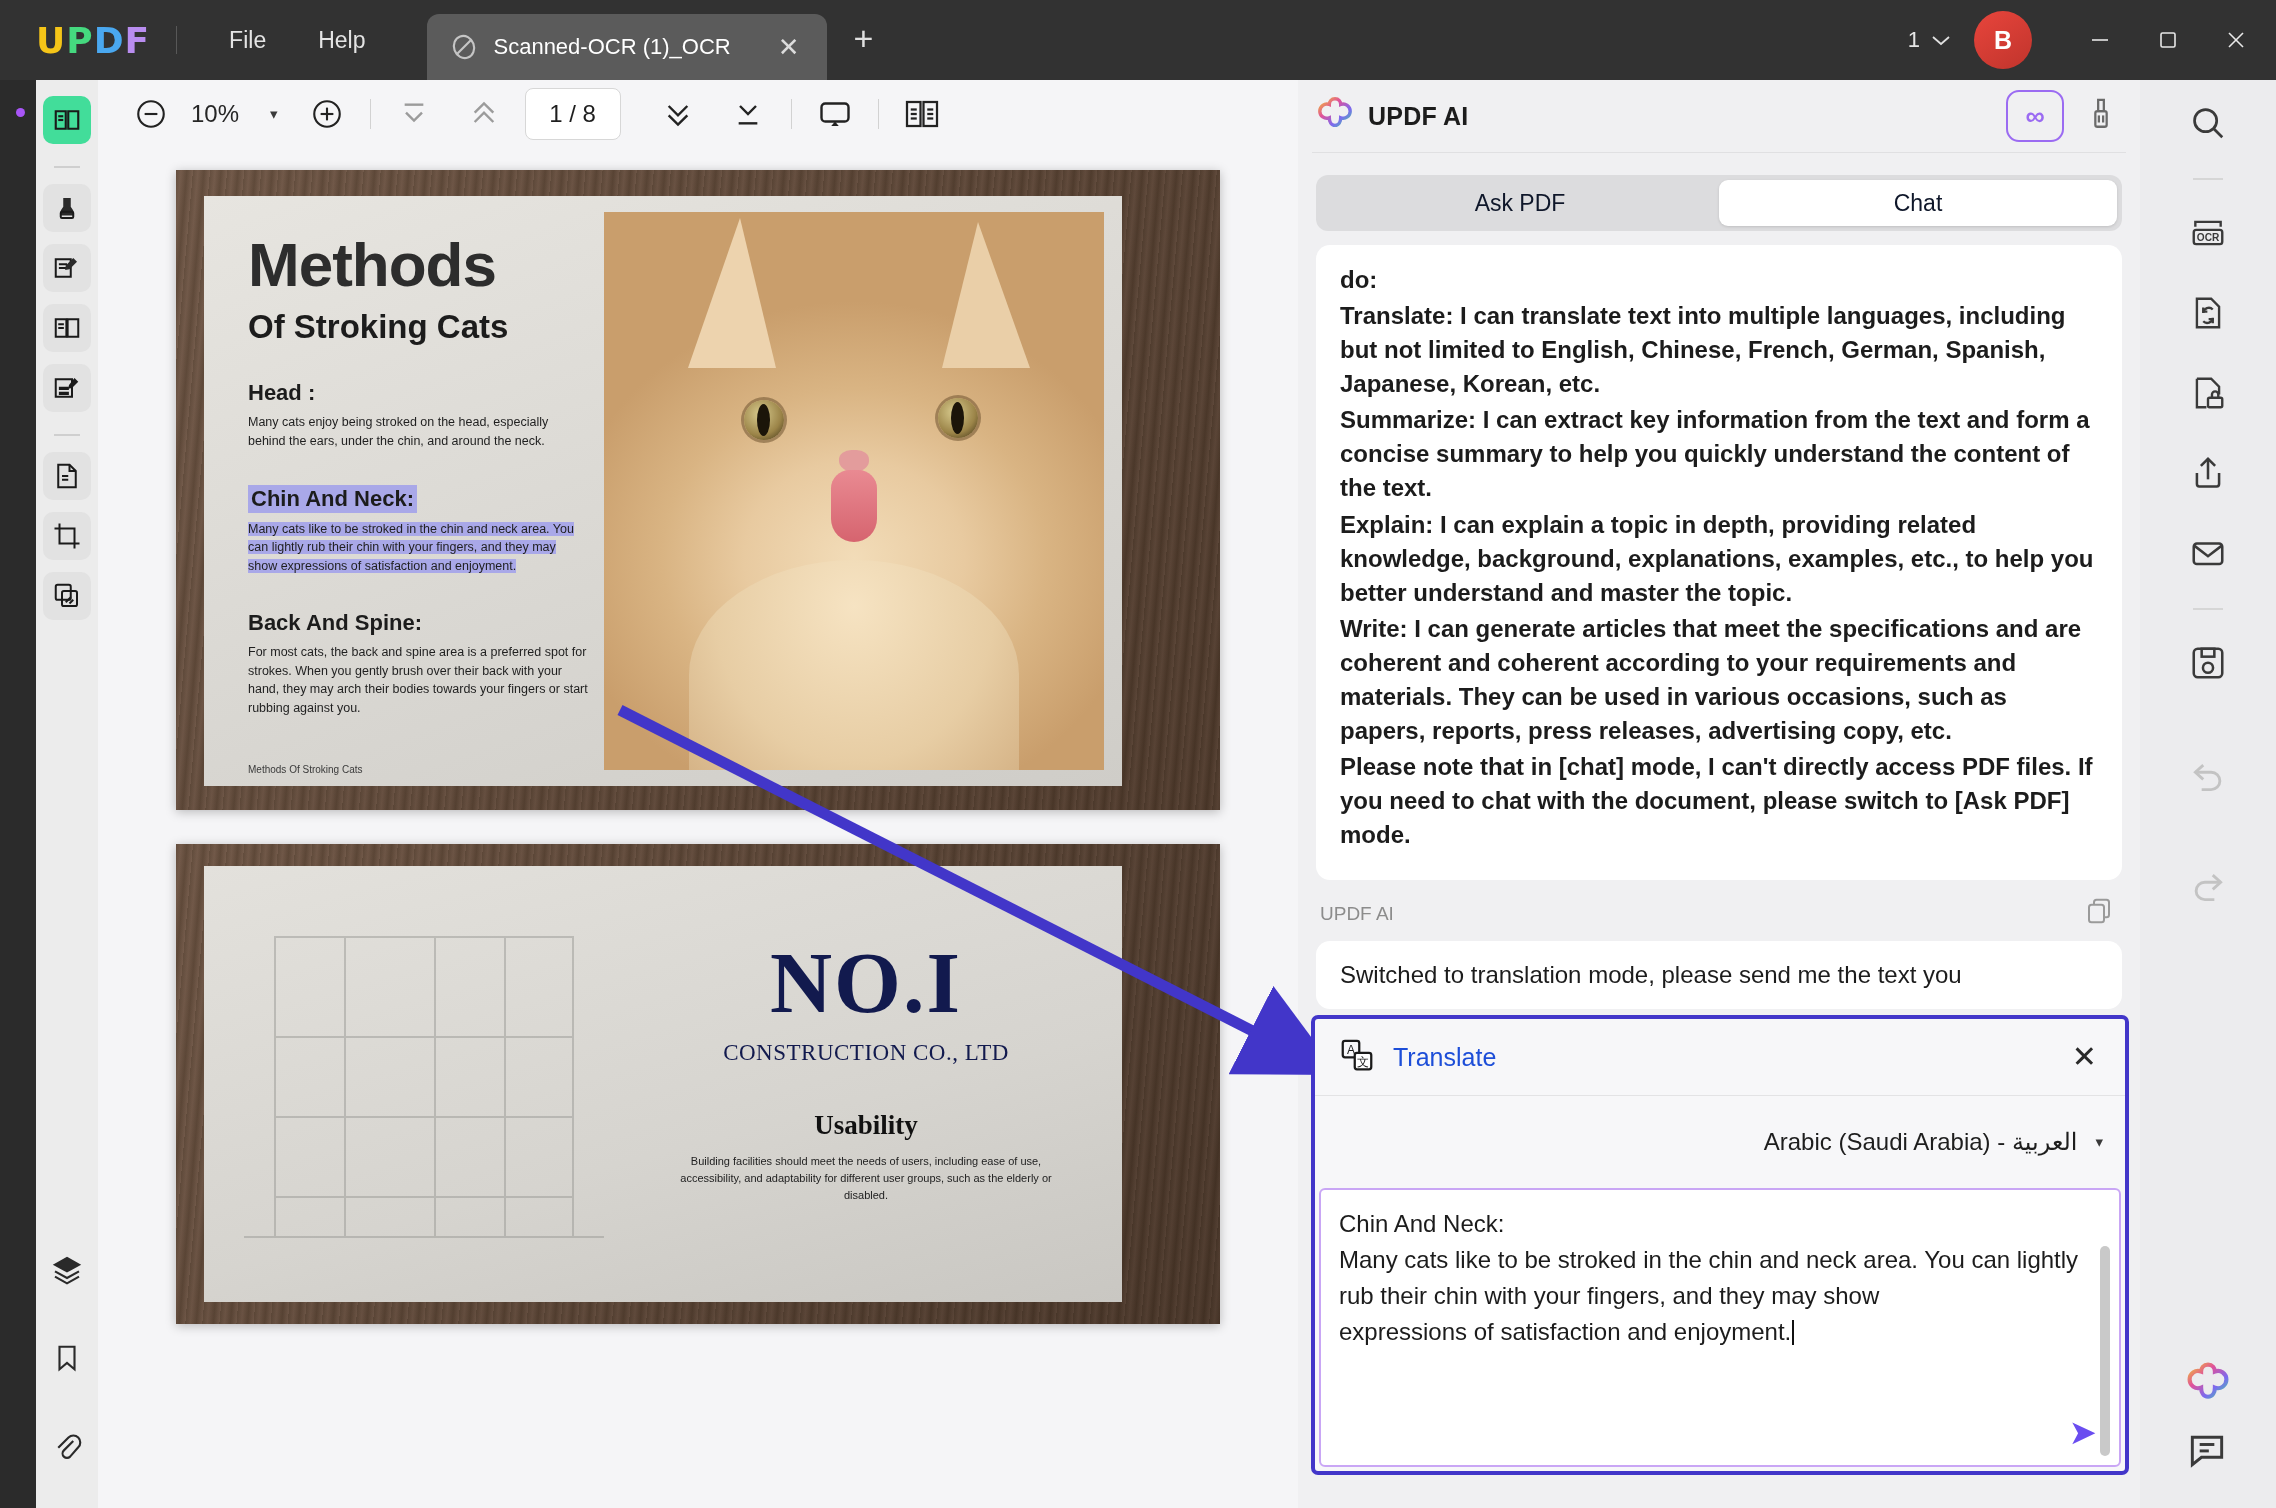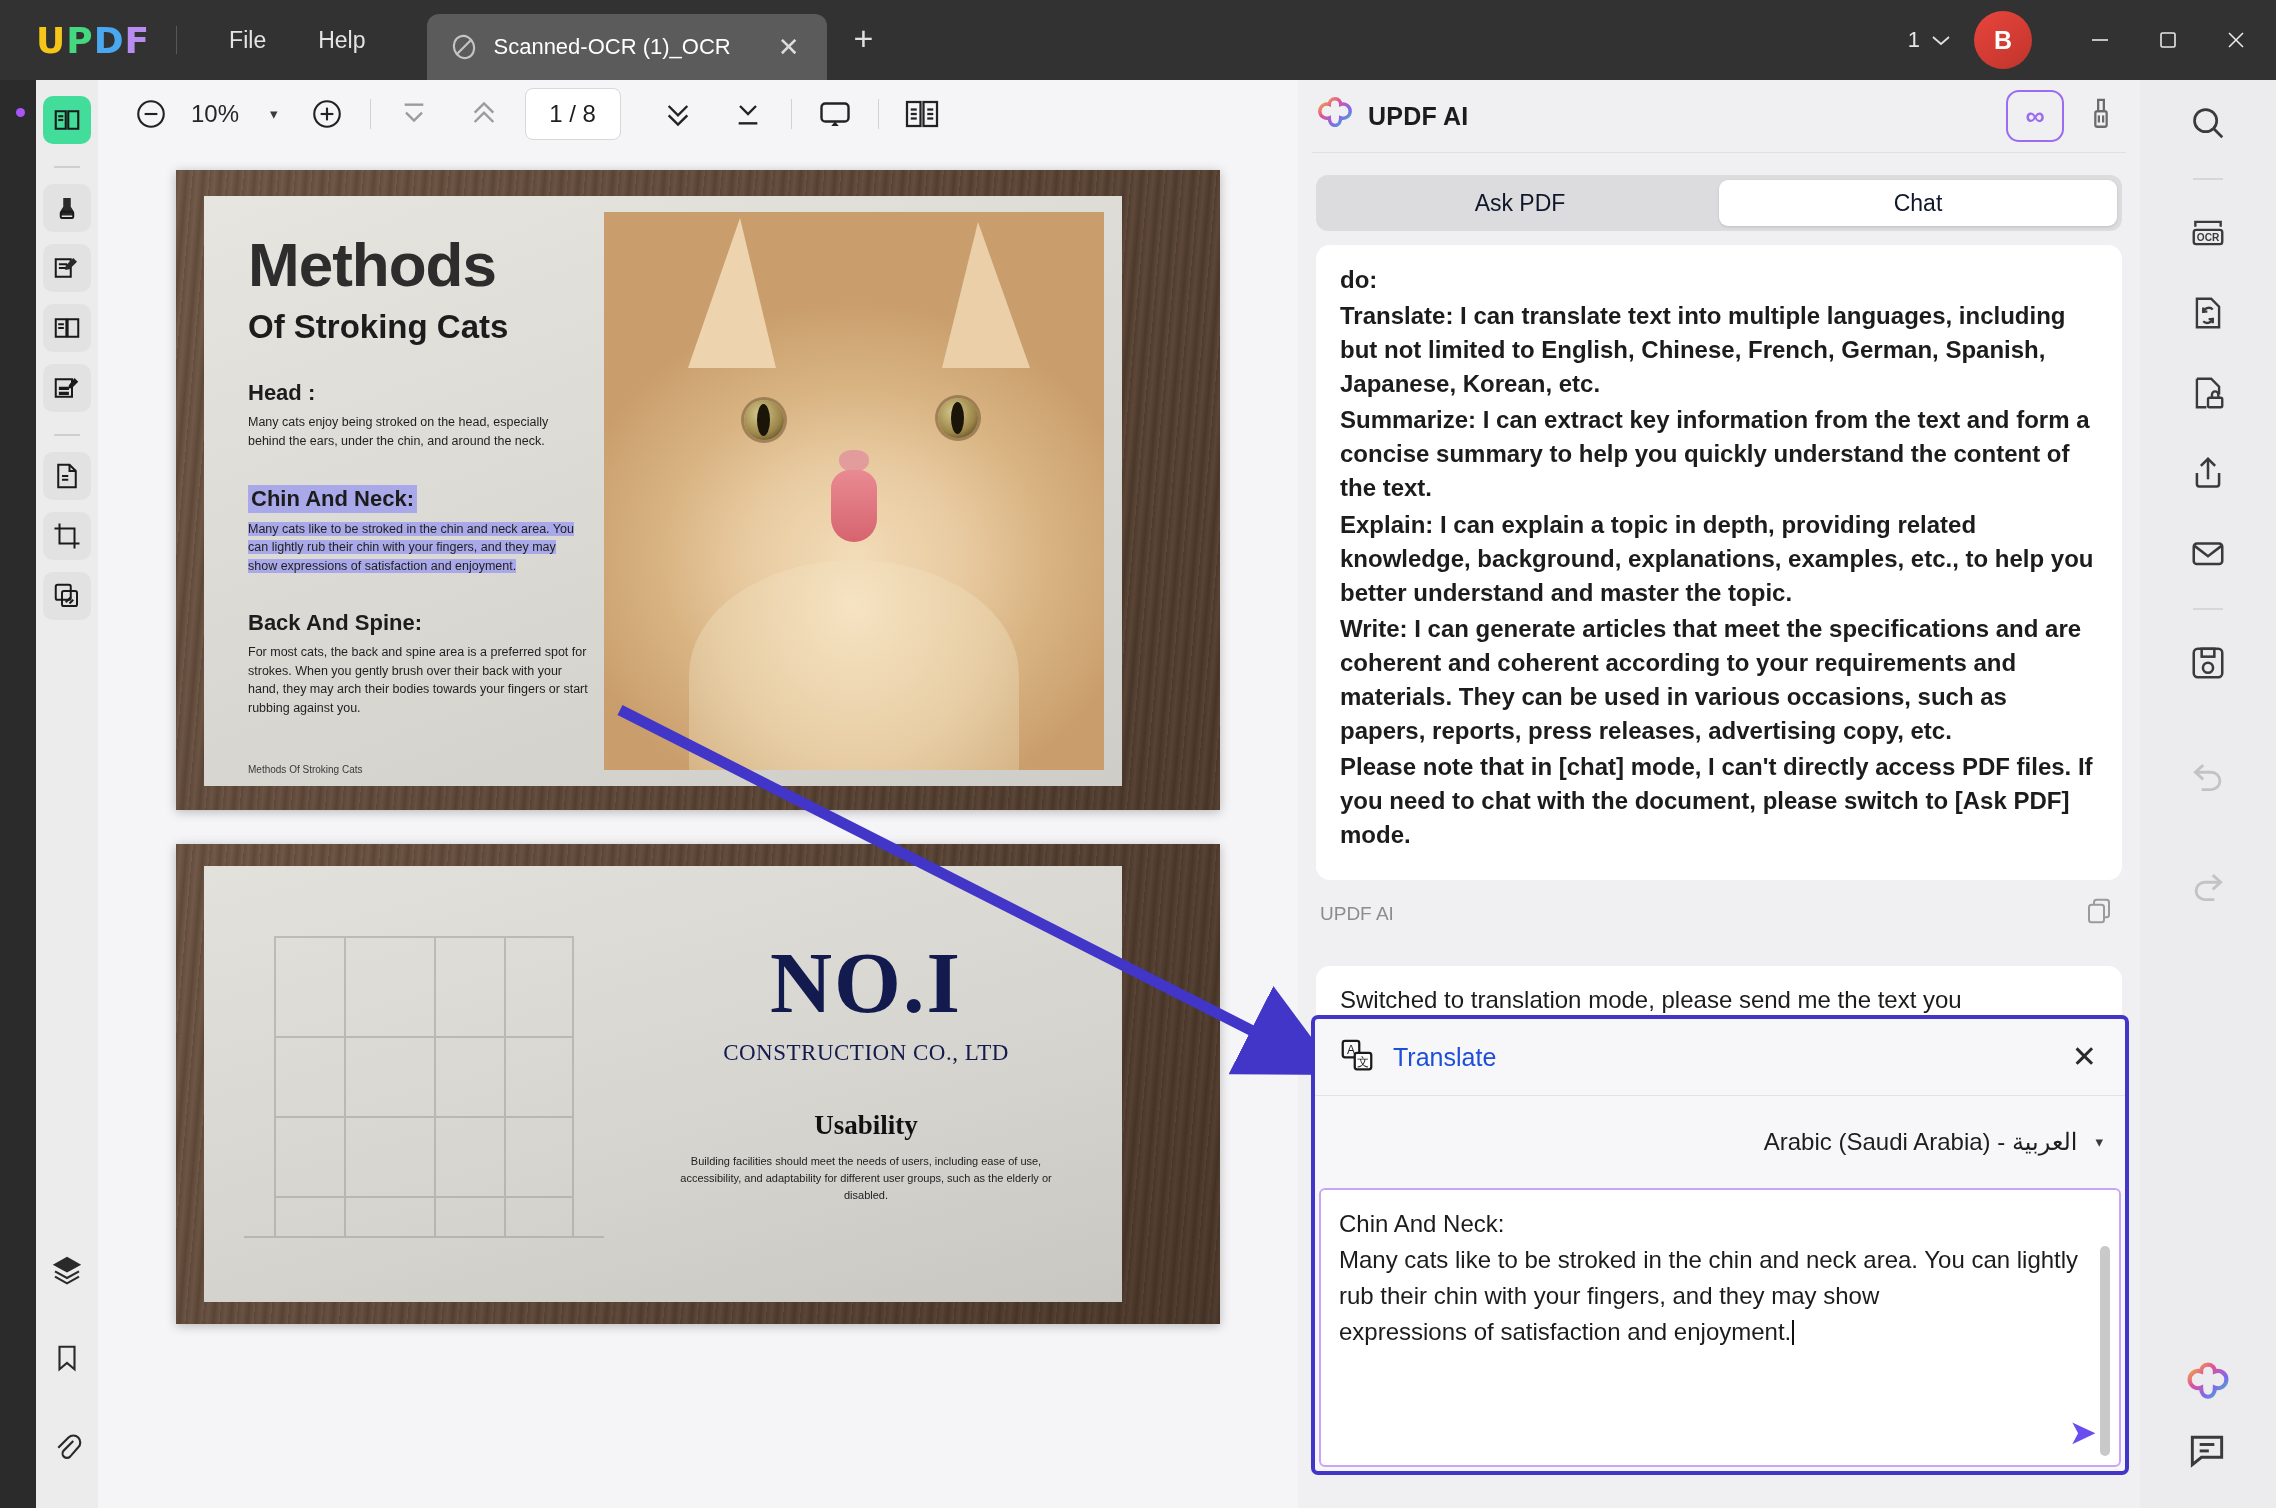--- a/index.html
+++ b/index.html
@@ -192,21 +192,21 @@
   .seg-item.on { background:#fff; box-shadow:0 1px 3px rgba(0,0,0,.13); }
   .chatarea { flex:1; overflow:hidden; padding:14px 18px 0; position:relative;}
   .bubble {
     background:#fff; border-radius:14px; padding:18px 24px 26px;
     font-size:24px; line-height:1.42; color:#1c1c1c;
   }
   .bubble p { margin-bottom: 2px; font-weight: bold; }
   .msg-label { display:flex; align-items:center; padding:16px 8px 10px 4px; }
   .msg-label span { font-size:19px; color:#8c8c8c; }
   .msg-label .cp { margin-left:auto; color:#9a9a9a; }
-  .bubble2 { background:#fff; border-radius:14px; padding:20px 24px; font-size:24px; color:#1c1c1c;margin-top:25px; }
+  .bubble2 { background:#fff; border-radius:14px; padding:20px 24px; font-size:24px; color:#1c1c1c; }
 
   
   .tdlg {
     position:absolute; left:1311px; top:1015px; width:818px; height:460px;
     border:4px solid #4236c9; border-radius:7px; background:#f7f7f9;
     z-index:60; display:flex; flex-direction:column;
   }
   .tdlg-head { height:76px; display:flex; align-items:center; padding:0 22px 0 24px; gap:18px;}
   .tdlg-title { font-size:25px; color:#1d4ed8; }
   .tdlg-x { margin-left:auto; font-size:30px; color:#2a2a2a; line-height:1; padding:6px 6px;}

